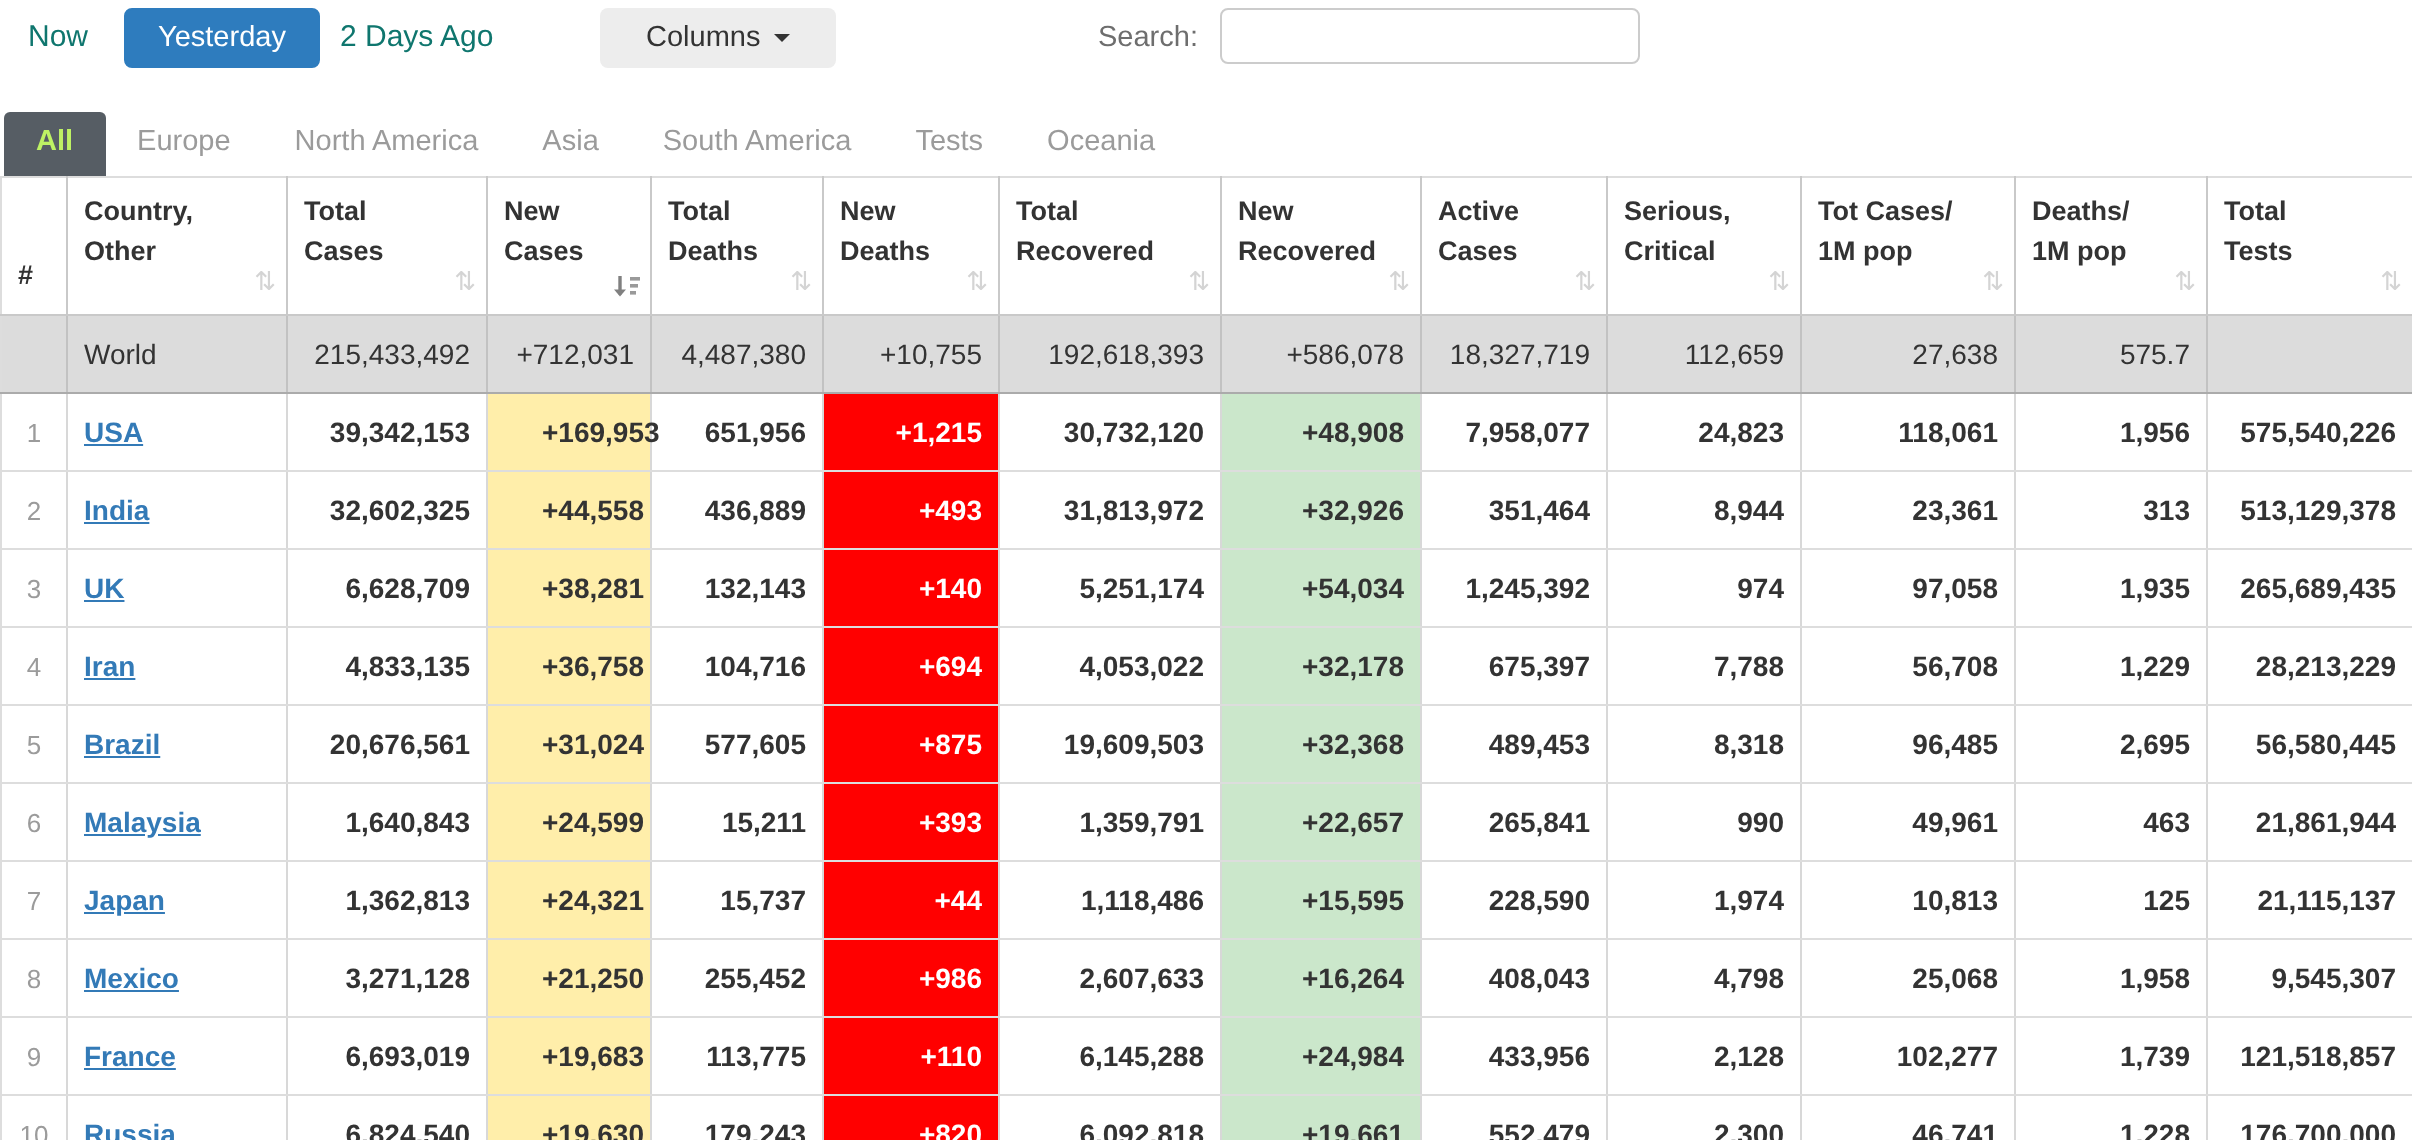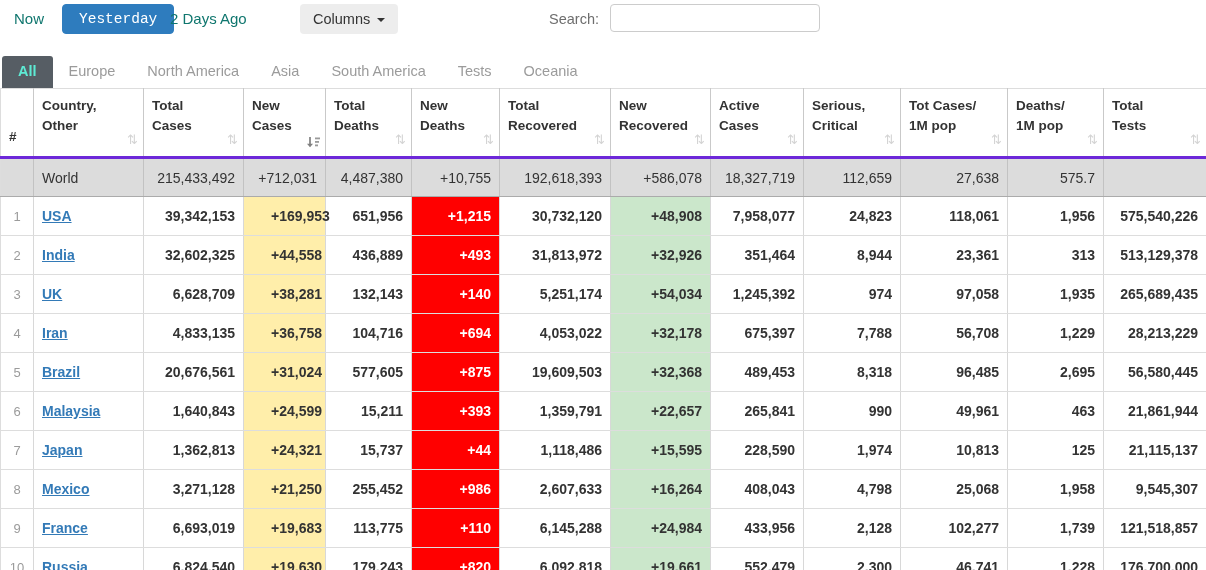--- a/index.html
+++ b/index.html
@@ -8,39 +8,39 @@
     font-family:"Liberation Sans",sans-serif;color:#333;
   }
   
   .toolbar{position:relative;height:55px;}
   .link-gray{position:absolute;color:#0f766e;font-size:15px;text-decoration:none;cursor:pointer;}
   .now{left:14px;top:10px;}
   .twodays{left:170px;top:10px;}
   .btn-primary{
     position:absolute;left:62px;top:4px;height:30px;padding:0 16px;
     background:var(--primary-blue);color:#fff;border:1px solid var(--primary-blue);
-    border-radius:4px;font-size:14.5px;font-family:Liberation Mono, monospace;cursor:pointer;
+    border-radius:4px;font-size:14.5px;font-family:Liberation Sans, sans-serif;cursor:pointer;
   }
   .btn-light{
-    position:absolute;left:300px;top:4px;height:30px;padding:0 13px;
+    position:absolute;left:300px;top:4px;height:30px;padding:0 23px;
     background:#ededed;color:#333;border:none;border-radius:4px;
     font-size:14.5px;font-family:inherit;cursor:pointer;
   }
   .caret{display:inline-block;margin-left:7px;vertical-align:middle;
     width:0;height:0;border-left:4px solid transparent;border-right:4px solid transparent;
     border-top:4px solid #333;}
   .search-label{position:absolute;left:549px;top:11px;font-size:14.5px;color:#6e6e6e;}
   .search-input{
     position:absolute;left:610px;top:4px;width:196px;height:26px;
     border:1px solid #ccc;border-radius:4px;padding:0 6px;font-size:14px;font-family:inherit;
   }
   
   .tabs{display:flex;align-items:flex-end;height:33px;padding-left:2px;}
   .tab{padding:7px 16px 9px 16px;font-size:14.5px;color:#9b9b9b;cursor:pointer;white-space:nowrap;}
-  .tab.active{background:var(--active-tab-bg);color:#5eead4;font-weight:bold;border-radius:3px 3px 0 0;}
+  .tab.active{background:var(--active-tab-bg);color:#bef264;font-weight:bold;border-radius:3px 3px 0 0;}
   
   table{border-collapse:collapse;table-layout:fixed;width:1206px;font-size:14px;}
   th{
     position:relative;box-sizing:border-box;height:69px;
     padding:7px 6px 4px 8px;text-align:left;vertical-align:top;
     font-size:13.5px;font-weight:bold;color:#333;line-height:1.5;
     border-top:1px solid #ddd;border-right:1px solid #c9c9c9;border-bottom:1px solid #c9c9c9;
     background:#fff;cursor:pointer;
   }
   th:first-child{border-left:1px solid #ddd;vertical-align:bottom;padding-bottom:9px;}
@@ -50,21 +50,21 @@
     box-sizing:border-box;height:39px;padding:0 8px;
     text-align:right;font-weight:bold;color:#333;
     border-right:1px solid #d8d8d8;border-bottom:1px solid #ddd;background:#fff;
   }
   td:first-child{border-left:1px solid #ddd;}
   td.rank{text-align:center;color:#9b9b9b;font-weight:normal;font-size:13px;}
   td.country{text-align:left;}
   td.country a{color:var(--link-blue);font-weight:bold;text-decoration:underline;cursor:pointer;}
   tr.world td{
     background:#dcdcdc;font-weight:normal;
-    border-top:3px solid #6d28d9;border-bottom:1px solid #ababab;border-right:1px solid #c2c2c2;
+    border-top:1px solid #6d28d9;border-bottom:1px solid #ababab;border-right:1px solid #c2c2c2;
   }
   tr.world td.country{color:#333;}
   tr.data td.c-new_cases{background:var(--new-cases-bg);padding-left:27px;}
   tr.data td.c-new_deaths{background:var(--new-deaths-bg);color:#fff;}
   tr.data td.c-new_recovered{background:var(--new-recovered-bg);}
 </style>
 </head>
 <body>
 
 <div class="toolbar">

